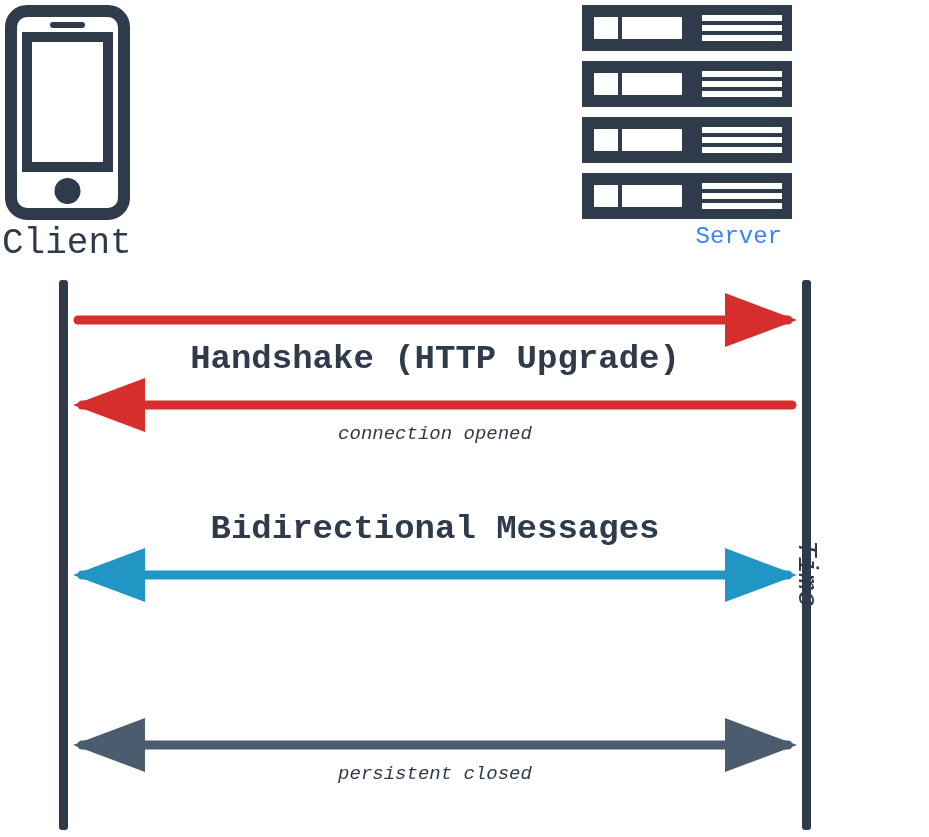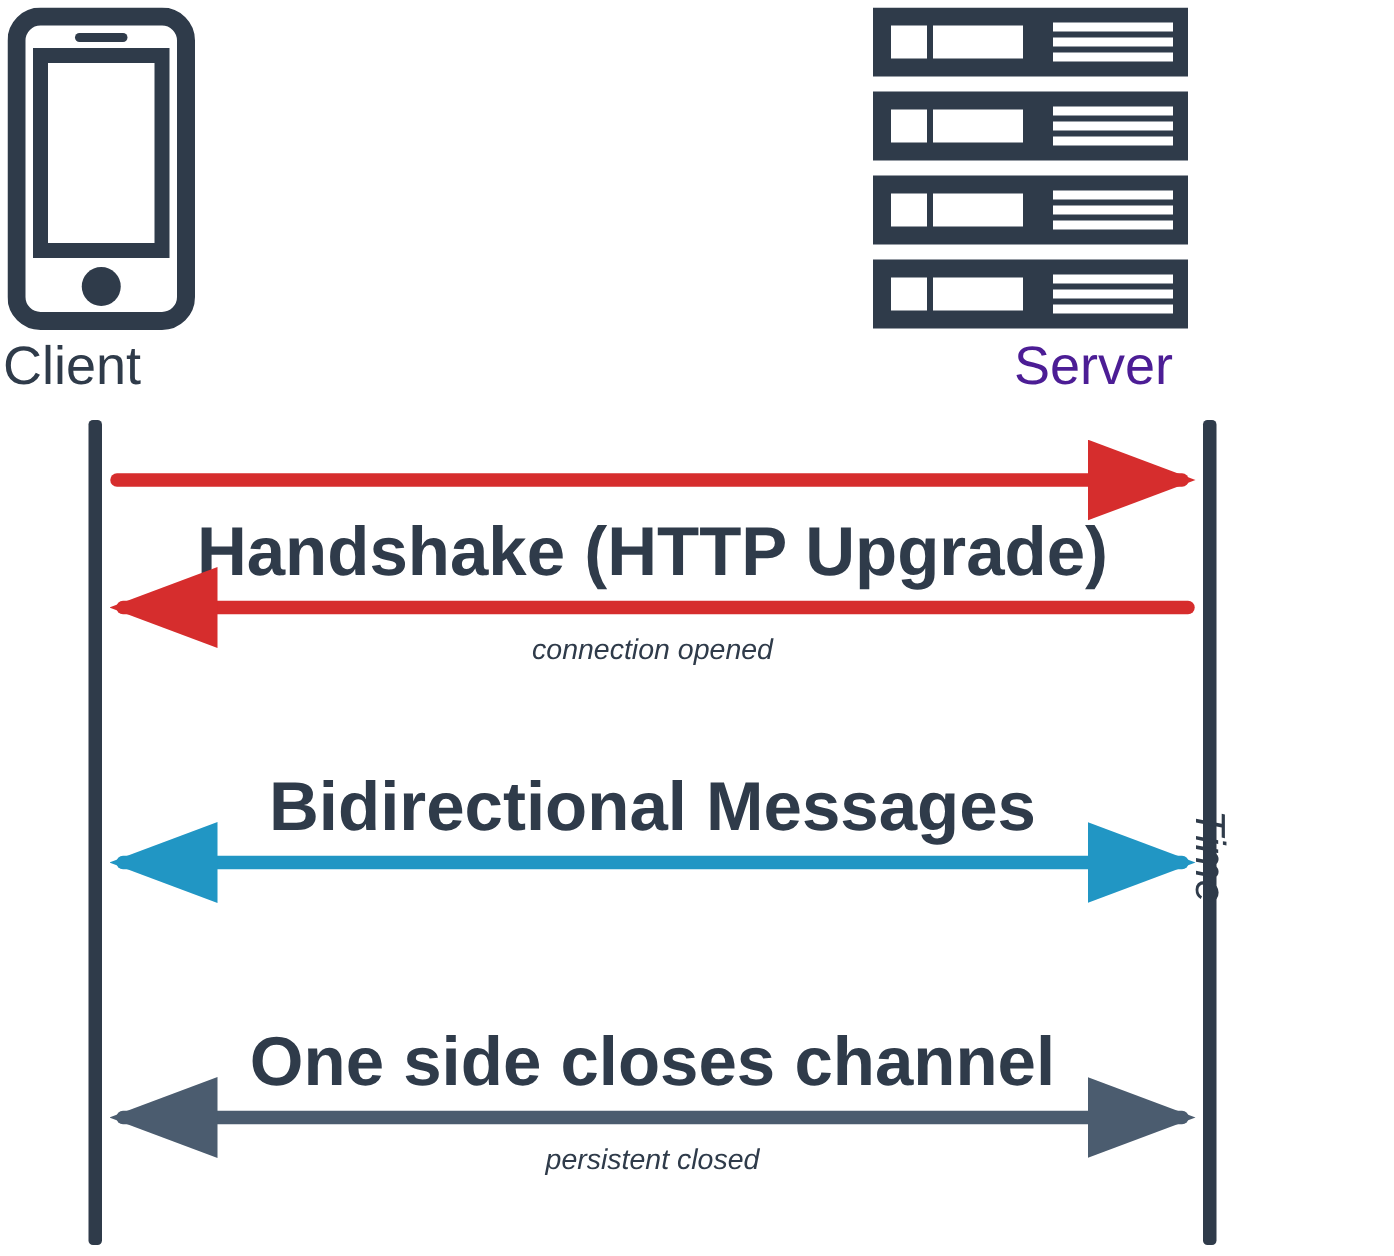--- a/index.html
+++ b/index.html
@@ -9,20 +9,21 @@
     width: 929px;
     height: 837px;
     background: #ffffff;
     font-family: -apple-system, BlinkMacSystemFont, "Segoe UI", Arial, sans-serif;
     position: relative;
   }
   .stage {
     position: relative;
     width: 797px;
     height: 837px;
+    font-family: Liberation Mono, monospace;
   }
   
   .client-icon {
     position: absolute;
     left: 5px;
     top: 5px;
   }
   .client-label {
     position: absolute;
     left: 2px;
@@ -34,23 +35,23 @@
   
   .server-icon {
     position: absolute;
     right: 5px;
     top: 5px;
   }
   .server-label {
     position: absolute;
     right: 15px;
     top: 223px;
-    font-size: 36px;
+    font-size: 24px;
     font-weight: 400;
-    color: #4c1d95;
+    color: #3b82f6;
   }
   
   .lifeline {
     position: absolute;
     width: 9px;
     background: #2f3b4a;
     top: 280px;
     height: 550px;
     border-radius: 3px;
   }
@@ -74,21 +75,21 @@
     width: 734px;
     height: 40px;
     overflow: visible;
   }
   
   .section-title {
     position: absolute;
     width: 734px;
     left: 68px;
     text-align: center;
-    font-size: 46px;
+    font-size: 34px;
     font-weight: 600;
     color: #2f3b4a;
   }
   .section-sub {
     position: absolute;
     width: 734px;
     left: 68px;
     text-align: center;
     font-size: 19px;
     font-style: italic;
@@ -186,21 +187,20 @@
         <path d="M0,0 L8,3 L0,6 Z" fill="#2196c4"></path>
       </marker>
       <marker id="ah-blue-l" markerWidth="10" markerHeight="10" refX="1" refY="3" orient="auto">
         <path d="M8,0 L0,3 L8,6 Z" fill="#2196c4"></path>
       </marker>
     </defs>
     <line x1="14" y1="20" x2="720" y2="20" stroke="#2196c4" stroke-width="9" marker-start="url(#ah-blue-l)" marker-end="url(#ah-blue-r)" stroke-linecap="round"></line>
   </svg>
 
 
-  <div class="section-title" style="top:680px">One side closes channel</div>
 
   <svg class="arrow-svg" style="top:725px" viewBox="0 0 734 40">
     <defs>
       <marker id="ah-slate-r" markerWidth="10" markerHeight="10" refX="7" refY="3" orient="auto">
         <path d="M0,0 L8,3 L0,6 Z" fill="#4b5c6f"></path>
       </marker>
       <marker id="ah-slate-l" markerWidth="10" markerHeight="10" refX="1" refY="3" orient="auto">
         <path d="M8,0 L0,3 L8,6 Z" fill="#4b5c6f"></path>
       </marker>
     </defs>

